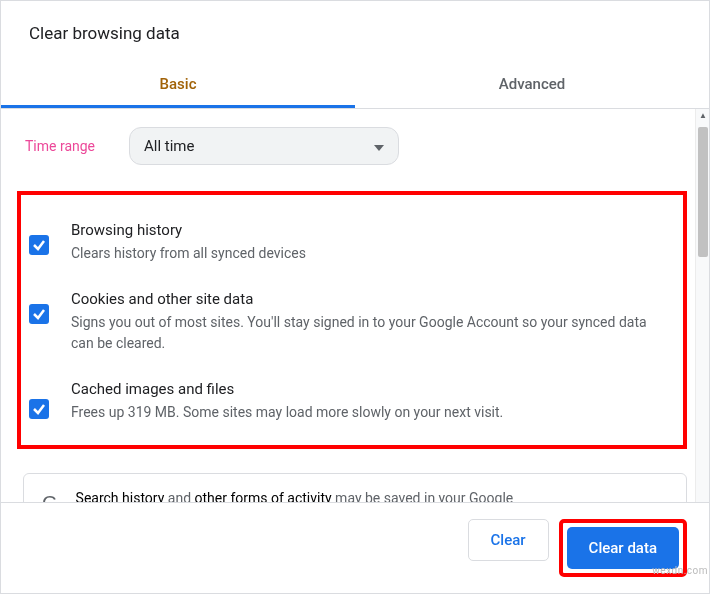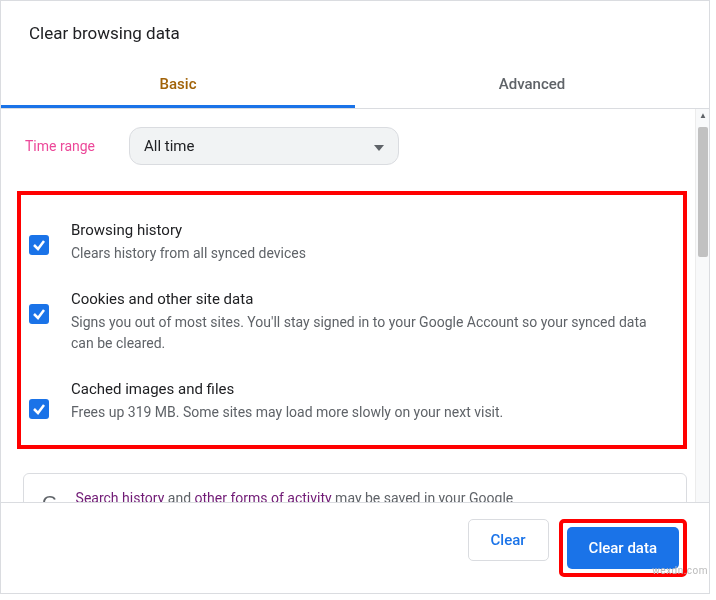--- a/index.html
+++ b/index.html
@@ -134,21 +134,21 @@
     line-height: 1.5;
   }
   .g-logo {
     font-family: Arial, sans-serif;
     font-size: 20px;
     font-weight: 500;
     color: #5f6368;
     flex-shrink: 0;
   }
   .info-text .link {
-    color: #701a75;
+    color: #000000;
     cursor: pointer;
     text-decoration: underline;
   }
   .scrollbar {
     position: absolute;
     right: 0;
     top: 0;
     width: 14px;
     height: 100%;
     background: #f8f9fa;

